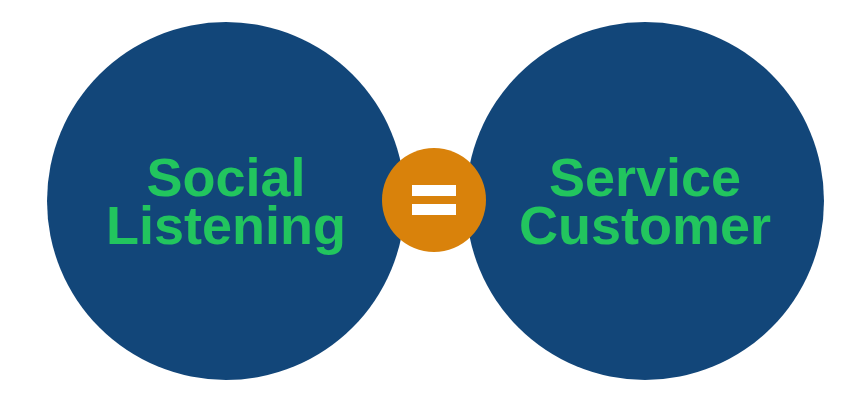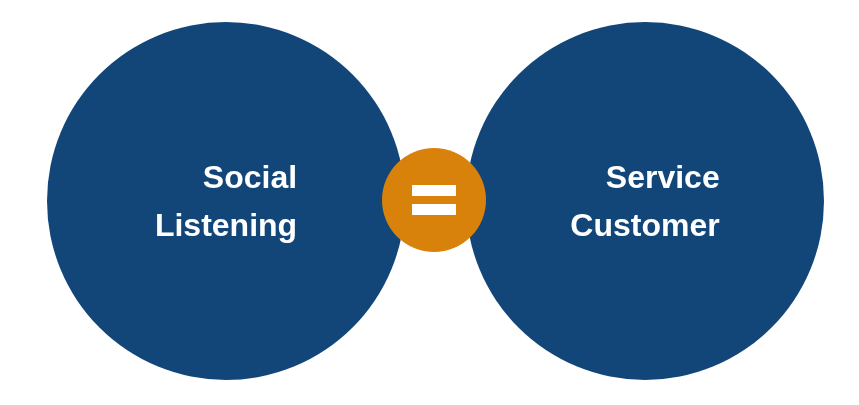--- a/index.html
+++ b/index.html
@@ -24,25 +24,25 @@
     height: 358px;
     border-radius: 50%;
     background: #124679;
     display: flex;
     align-items: center;
     justify-content: center;
   }
   .circle.left  { left: 47px; }
   .circle.right { left: 466px; }
   .circle-label {
-    color: #ffffff;
+    color: #22c55e;
     font-weight: 700;
-    font-size: 32px;
+    font-size: 54px;
     line-height: 48px;
-    text-align: right;
+    text-align: center;
     letter-spacing: 0px;
     user-select: none;
   }
   .circle-label span { display: block; }
   .equals-badge {
     position: absolute;
     left: 382px;
     top: 148px;
     width: 104px;
     height: 104px;

